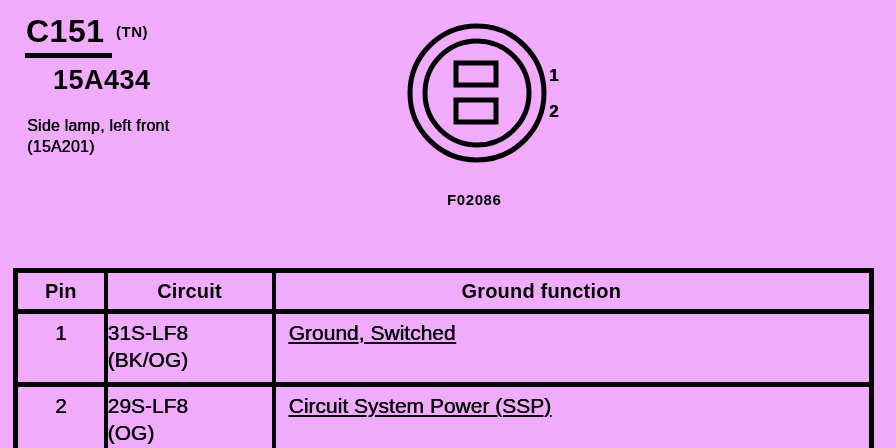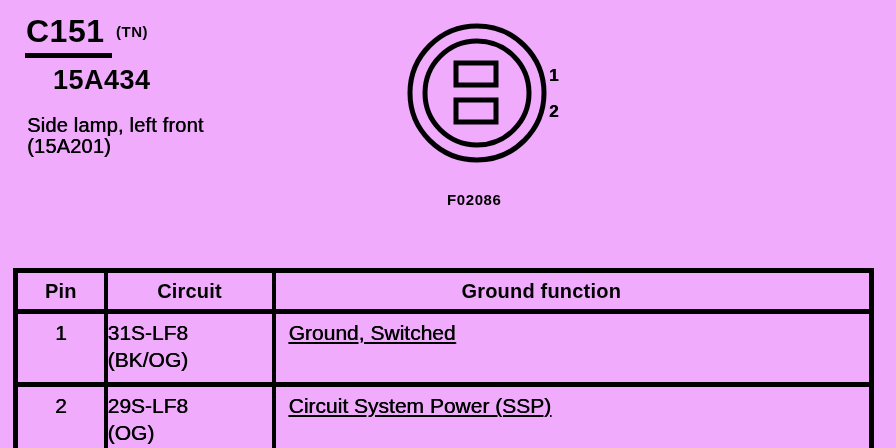--- a/index.html
+++ b/index.html
@@ -33,21 +33,21 @@
     font-size: 15px;
     font-weight: bold;
     letter-spacing: 0.5px;
   }
   .part-number {
     position: absolute; left: 25px; top: 65px;
     font-size: 27px; font-weight: bold; letter-spacing: 0.5px; margin-left: 28px;
   }
   .desc {
     position: absolute; left: 27px; top: 115px;
-    font-size: 20px; line-height: 21px; letter-spacing: 0.2px;
+    font-size: 16px; line-height: 21px; letter-spacing: 0.2px;
   }
 
   
   .fig { position: absolute; left: 400px; top: 16px; width: 180px; height: 156px; }
   .pin-label {
     position: absolute; left: 549px;
     font-size: 17px; font-weight: bold; width: 18px; text-align: left;
   }
   .pin-label.p1 { top: 66px; }
   .pin-label.p2 { top: 102px; }

